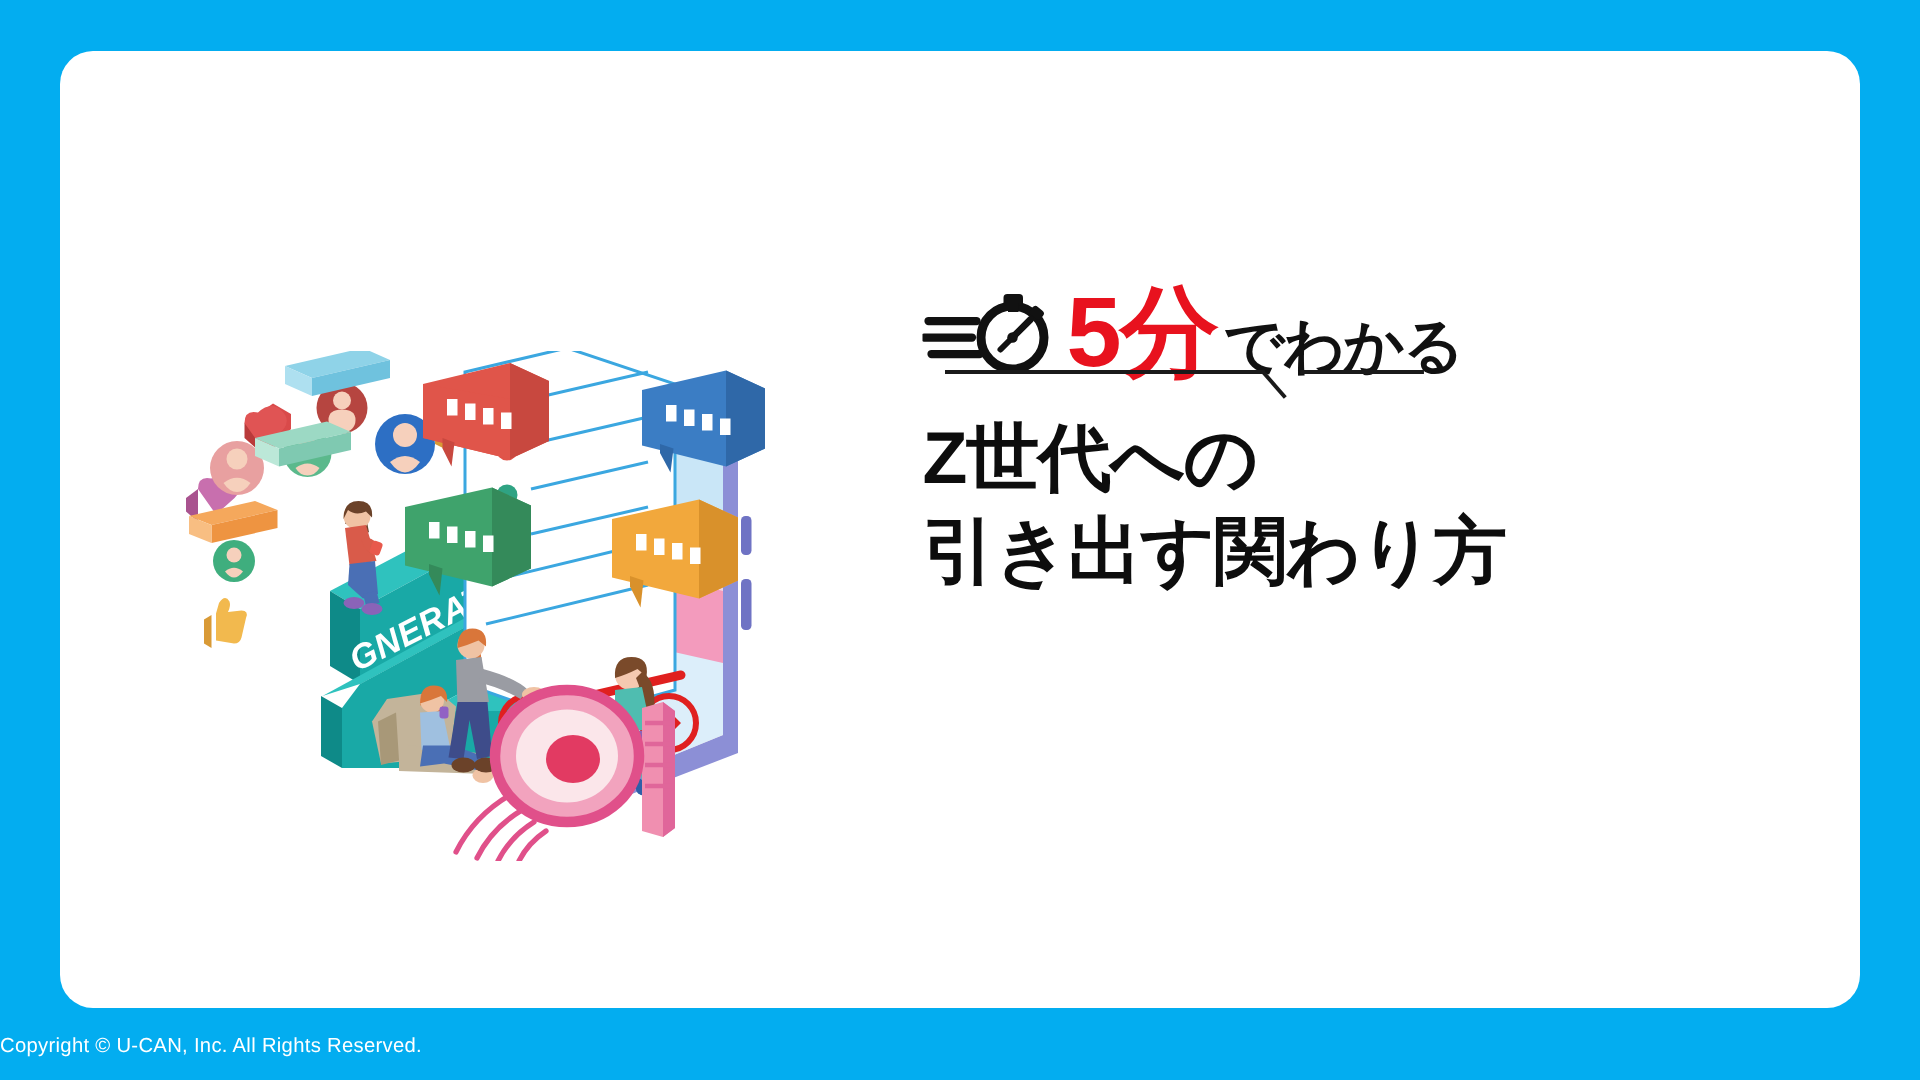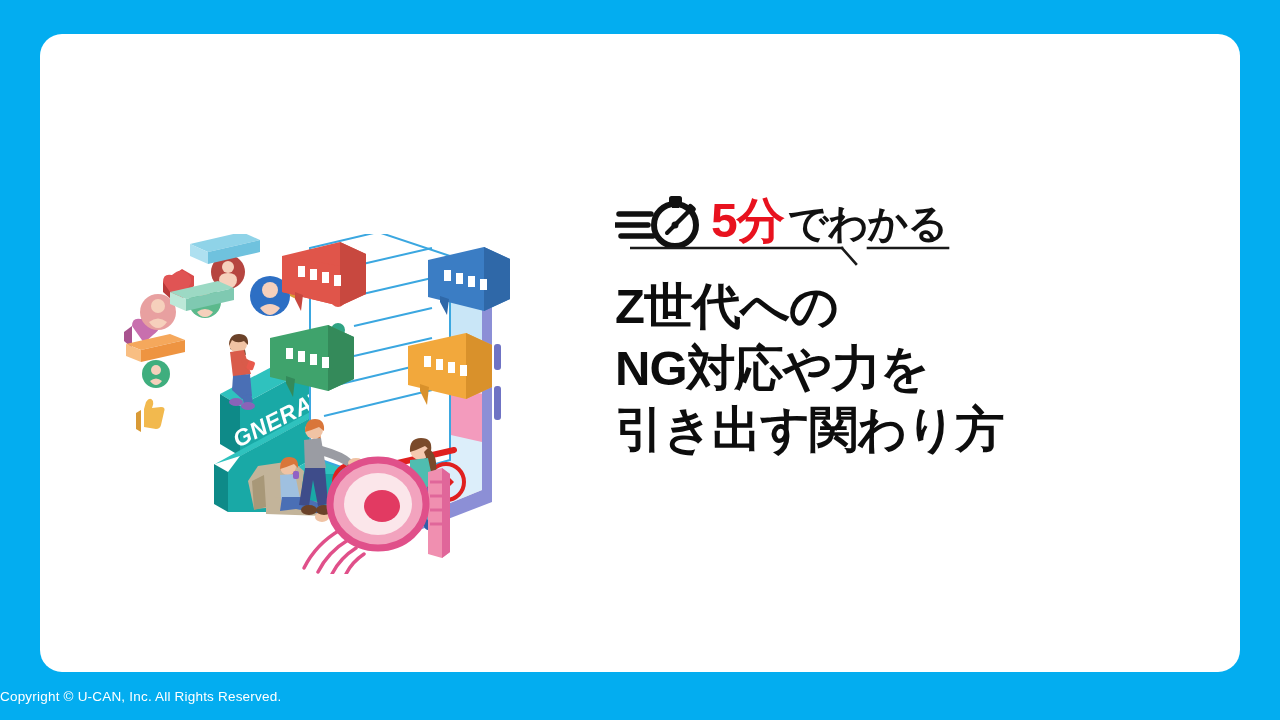--- a/index.html
+++ b/index.html
@@ -43,21 +43,21 @@
     display:flex;
     align-items:center;
   }
   .stopwatch { width:92px; height:60px; flex:0 0 auto; margin-right:4px; }
   .eyebrow-text {
     display:flex;
     align-items:baseline;
     white-space:nowrap;
   }
   .eb-num {
-    font-size:48px;
+    font-size:66px;
     font-weight:bold;
     color:#E8121E;
     line-height:1;
     letter-spacing:-1px;
   }
   .eb-tail {
     font-size:40px;
     font-weight:bold;
     color:#111111;
     line-height:1;
@@ -365,21 +365,20 @@
         <g stroke="#1A1A1A" stroke-width="2.6" fill="none" stroke-linecap="square">
           <path d="M0 8 L212 8"></path>
           <path d="M212 8 L226 24"></path>
           <path d="M238 8 L318 8"></path>
         </g>
       </svg>
     </div>
 
     <div class="title">
       <span class="title-line">Z世代への</span>
-      <span class="title-line">NG対応や力を</span>
       <span class="title-line">引き出す関わり方</span>
     </div>
 
   </div>
 </div>
 
 <div class="footer">
   <span>Copyright © U-CAN, Inc. All Rights Reserved.</span>
 </div>
 

